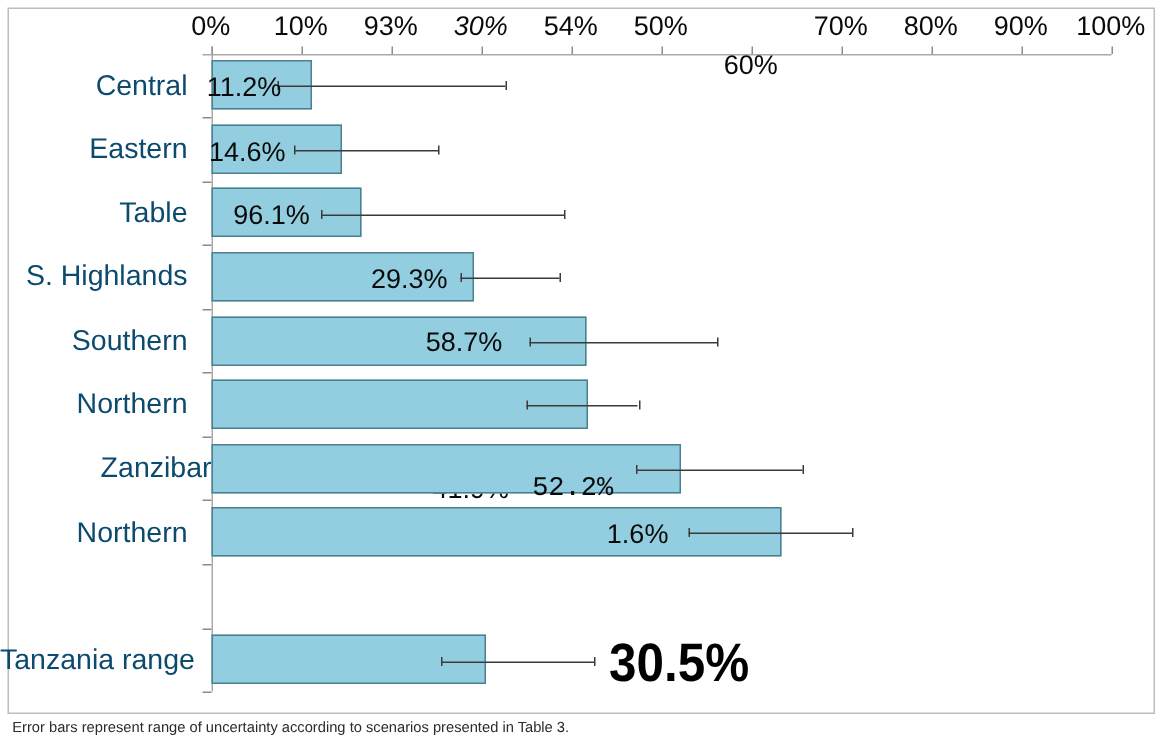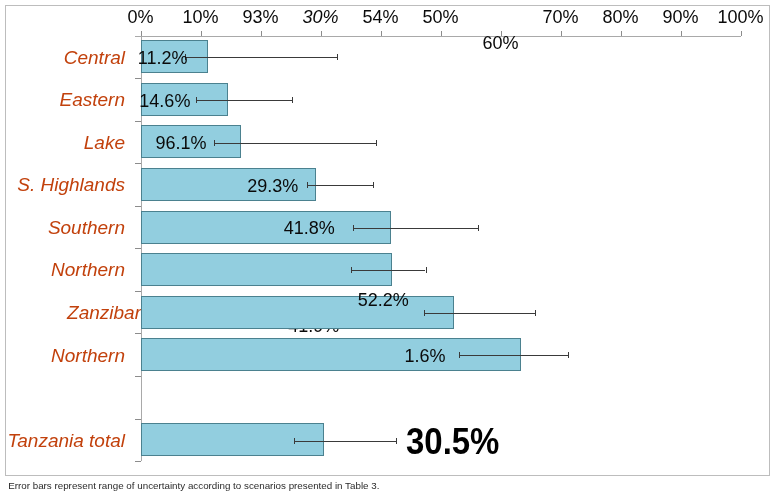--- a/index.html
+++ b/index.html
@@ -5,22 +5,22 @@
 <style>
   html,body{margin:0;padding:0;}
   body{width:775px;height:496px;background:#ffffff;
        font-family:"Liberation Sans",sans-serif;overflow:hidden;}
   #root{position:relative;width:775px;height:496px;transform:translateZ(0);}
   #chart-frame{position:absolute;left:5px;top:5px;width:765px;height:471px;
        border:1px solid #bdbdbd;box-sizing:border-box;background:#fff;}
   #plot{position:absolute;left:0;top:0;width:775px;height:496px;}
   .tick-label{position:absolute;font-size:18px;line-height:18px;color:#0a0a0a;
        text-align:center;white-space:nowrap;}
-  .cat-label{position:absolute;font-size:19px;line-height:19px;color:#c2410c;
-       text-align:right;white-space:nowrap;font-style:italic;}
+  .cat-label{position:absolute;font-size:19px;line-height:19px;color:#0c4a6e;
+       text-align:right;white-space:nowrap;}
   .bar{position:absolute;box-sizing:border-box;}
   .val-label{position:absolute;font-size:18px;line-height:18px;color:#0a0a0a;
        text-align:right;white-space:nowrap;}
   .val-label.big{font-size:36px;line-height:36px;font-weight:bold;color:#000;
        transform:scaleX(0.915);transform-origin:left center;text-align:left;}
   .errline{position:absolute;height:1px;background:#3a3a3a;}
   .errcap{position:absolute;width:1px;background:#3a3a3a;}
   .axis-h{position:absolute;background:#a9a9a9;height:1px;}
   .axis-v{position:absolute;background:#a9a9a9;width:1px;}
   .tick-top{position:absolute;background:#8c8c8c;width:1px;}
@@ -80,57 +80,57 @@
         <div class="errline" style="left: 184.9px; top: 56.5px; width: 151.8px; background: rgb(58, 58, 58);"></div>
         <div class="errcap" style="left: 184.9px; top: 54px; height: 6px; background: rgb(58, 58, 58);"></div>
         <div class="errcap" style="left: 336.7px; top: 54px; height: 6px; background: rgb(58, 58, 58);"></div>
         <div class="val-label" style="left: 0px; width: 187.5px; top: 49.085px;">11.2%</div>
         <div class="cat-label" style="left: 0px; width: 125px; top: 90.155px;">Eastern</div>
         <div class="bar" style="left: 140.5px; top: 82.855px; width: 87.6px; height: 33px; background: rgb(146, 206, 223); border: 1px solid rgb(75, 129, 143);"></div>
         <div class="errline" style="left: 196.3px; top: 99.5px; width: 96px; background: rgb(58, 58, 58);"></div>
         <div class="errcap" style="left: 196.3px; top: 97px; height: 6px; background: rgb(58, 58, 58);"></div>
         <div class="errcap" style="left: 292.3px; top: 97px; height: 6px; background: rgb(58, 58, 58);"></div>
         <div class="val-label" style="left: 0px; width: 190.4px; top: 91.655px;">14.6%</div>
-        <div class="cat-label" style="left: 0px; width: 125px; top: 132.725px;">Lake</div>
+        <div class="cat-label" style="left: 0px; width: 125px; top: 132.725px;">Table</div>
         <div class="bar" style="left: 140.5px; top: 125.425px; width: 100.8px; height: 33px; background: rgb(146, 206, 223); border: 1px solid rgb(75, 129, 143);"></div>
         <div class="errline" style="left: 214.3px; top: 142.5px; width: 162px; background: rgb(58, 58, 58);"></div>
         <div class="errcap" style="left: 214.3px; top: 140px; height: 6px; background: rgb(58, 58, 58);"></div>
         <div class="errcap" style="left: 376.3px; top: 140px; height: 6px; background: rgb(58, 58, 58);"></div>
         <div class="val-label" style="left: 0px; width: 206.6px; top: 134.225px;">96.1%</div>
         <div class="cat-label" style="left: 0px; width: 125px; top: 175.295px;">S. Highlands</div>
         <div class="bar" style="left: 140.5px; top: 167.995px; width: 175.8px; height: 33px; background: rgb(146, 206, 223); border: 1px solid rgb(75, 129, 143);"></div>
         <div class="errline" style="left: 307.3px; top: 184.5px; width: 65.4px; background: rgb(58, 58, 58);"></div>
         <div class="errcap" style="left: 307.3px; top: 182px; height: 6px; background: rgb(58, 58, 58);"></div>
         <div class="errcap" style="left: 372.7px; top: 182px; height: 6px; background: rgb(58, 58, 58);"></div>
         <div class="val-label" style="left: 0px; width: 298.3px; top: 176.795px;">29.3%</div>
         <div class="cat-label" style="left: 0px; width: 125px; top: 217.865px;">Southern</div>
         <div class="bar" style="left: 140.5px; top: 210.565px; width: 250.8px; height: 33px; background: rgb(146, 206, 223); border: 1px solid rgb(75, 129, 143);"></div>
         <div class="errline" style="left: 352.9px; top: 227.5px; width: 125.4px; background: rgb(58, 58, 58);"></div>
         <div class="errcap" style="left: 352.9px; top: 225px; height: 6px; background: rgb(58, 58, 58);"></div>
         <div class="errcap" style="left: 478.3px; top: 225px; height: 6px; background: rgb(58, 58, 58);"></div>
-        <div class="val-label" style="left: 0px; width: 334.8px; top: 219.365px;">41.8%</div>
+        <div class="val-label" style="left: 0px; width: 334.8px; top: 219.365px;">58.7%</div>
         <div class="cat-label" style="left: 0px; width: 125px; top: 260.435px;">Northern</div>
         <div class="bar" style="left: 140.5px; top: 253.135px; width: 251.4px; height: 33px; background: rgb(146, 206, 223); border: 1px solid rgb(75, 129, 143);"></div>
         <div class="errline" style="left: 351.1px; top: 269.5px; width: 74.4px; background: rgb(58, 58, 58);"></div>
         <div class="errcap" style="left: 351.1px; top: 267px; height: 6px; background: rgb(58, 58, 58);"></div>
         <div class="errcap" style="left: 425.5px; top: 267px; height: 6px; background: rgb(58, 58, 58);"></div>
         <div class="val-label" style="left: 0px; width: 339.3px; top: 271px; margin-top: 46px;">41.9%</div>
         <div class="cat-label" style="left: 16px; width: 125px; top: 303.005px;">Zanzibar</div>
         <div class="bar" style="left: 140.5px; top: 295.705px; width: 313.2px; height: 33px; background: rgb(146, 206, 223); border: 1px solid rgb(75, 129, 143);"></div>
         <div class="errline" style="left: 423.7px; top: 312.5px; width: 111.6px; background: rgb(58, 58, 58);"></div>
         <div class="errcap" style="left: 423.7px; top: 310px; height: 6px; background: rgb(58, 58, 58);"></div>
         <div class="errcap" style="left: 535.3px; top: 310px; height: 6px; background: rgb(58, 58, 58);"></div>
-        <div class="val-label" style="left: 0px; width: 408.8px; top: 291px;">52.2%</div>
+        <div class="val-label" style="left: 0px; width: 408.8px; top: 317px; font-family: Liberation Mono, monospace;">52.2%</div>
         <div class="cat-label" style="left: 0px; width: 125px; top: 345.575px;">Northern</div>
         <div class="bar" style="left: 140.5px; top: 338.275px; width: 380.4px; height: 33px; background: rgb(146, 206, 223); border: 1px solid rgb(75, 129, 143);"></div>
         <div class="errline" style="left: 458.5px; top: 354.5px; width: 109.8px; background: rgb(58, 58, 58);"></div>
         <div class="errcap" style="left: 458.5px; top: 352px; height: 6px; background: rgb(58, 58, 58);"></div>
         <div class="errcap" style="left: 568.3px; top: 352px; height: 6px; background: rgb(58, 58, 58);"></div>
         <div class="val-label" style="left: 0px; width: 445.6px; top: 347.075px;">1.6%</div>
-        <div class="cat-label" style="left: 0px; width: 125px; top: 430.715px;">Tanzania total</div>
+        <div class="cat-label" style="left: 0px; width: 125px; top: 430.715px;">Tanzania range</div>
         <div class="bar" style="left: 140.5px; top: 423.415px; width: 183px; height: 33px; background: rgb(146, 206, 223); border: 1px solid rgb(75, 129, 143);"></div>
         <div class="errline" style="left: 294.1px; top: 440.5px; width: 102px; background: rgb(58, 58, 58);"></div>
         <div class="errcap" style="left: 294.1px; top: 438px; height: 6px; background: rgb(58, 58, 58);"></div>
         <div class="errcap" style="left: 396.1px; top: 438px; height: 6px; background: rgb(58, 58, 58);"></div>
         <div class="val-label big" style="left: 406px; top: 423.915px;">30.5%</div>
       </div>
   </div>
 
   <div id="footnote">Error bars represent range of uncertainty according to scenarios presented in Table 3.</div>
 </div>

